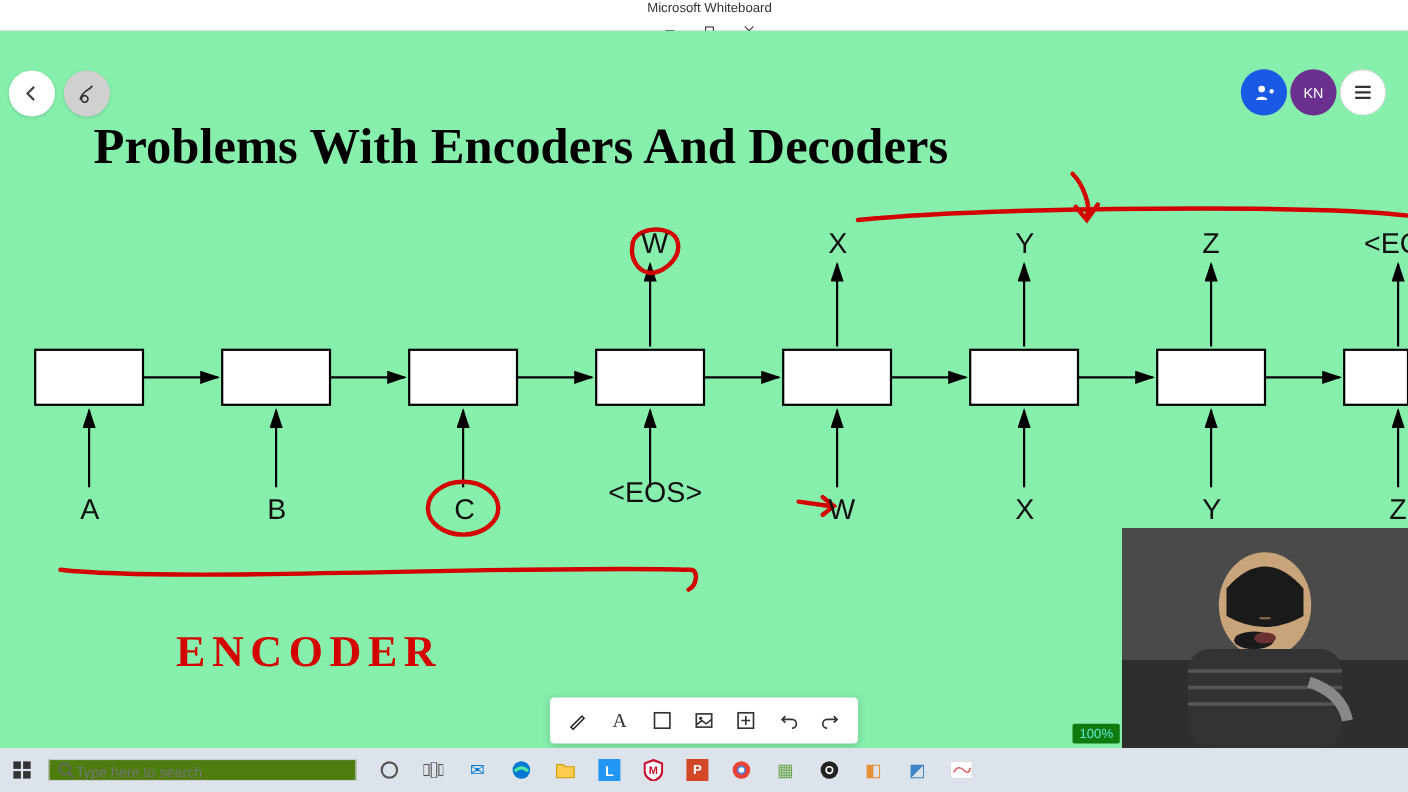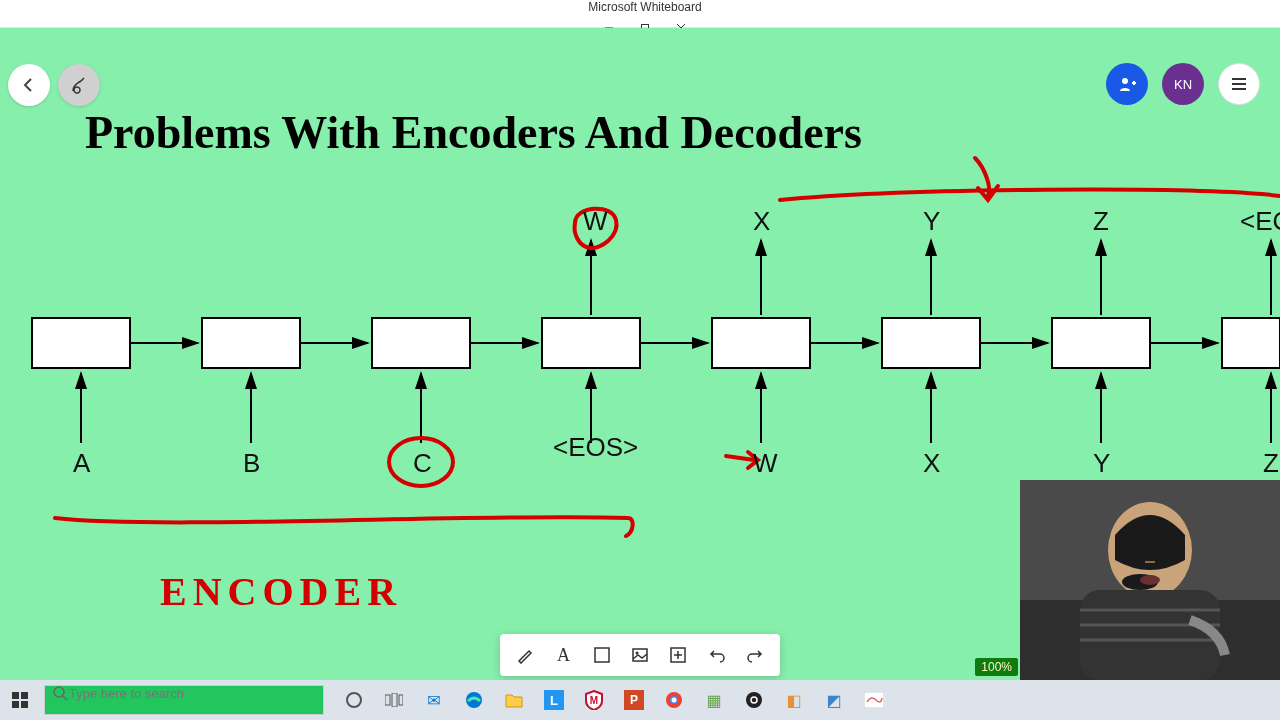--- a/index.html
+++ b/index.html
@@ -4,42 +4,42 @@
   <style>
     * { margin: 0; padding: 0; box-sizing: border-box; font-family: "Segoe UI", Arial, sans-serif; }
     body { width: 1280px; height: 720px; overflow: hidden; background: #fff; position: relative; }
     .titlebar { height: 28px; background: #fff; display: flex; align-items: center; justify-content: space-between; padding: 0 0 0 10px; border-bottom: 1px solid #e5e5e5; flex-direction: column; }
     .titlebar .title { font-size: 12px; color: #333; }
     .win-controls { display: flex; }
     .win-btn { width: 36px; height: 28px; display: flex; align-items: center; justify-content: center; color: #333; font-size: 12px; cursor: pointer; }
     .app-top { position: absolute; left: 0; right: 0; top: 55px; height: 60px; display: flex; align-items: center; }
     .circ-btn { width: 42px; height: 42px; border-radius: 50%; background: #fff; display: flex; align-items: center; justify-content: center; margin-left: 8px; box-shadow: 0 1px 3px rgba(0,0,0,0.15); cursor: pointer; }
     .circ-btn.active { background: #d0d0d0; }
-    .top-right { position: absolute; right: 20px; top: 63px; display: flex; gap: 14px; align-items: center; }
+    .top-right { position: absolute; right: 20px; top: 63px; display: flex; gap: 3px; align-items: center; }
     .avatar-blue { width: 42px; height: 42px; border-radius: 50%; background: #1959e6; display: flex; align-items: center; justify-content: center; color: #fff; cursor: pointer; }
     .avatar-purple { width: 42px; height: 42px; border-radius: 50%; background: #6b2f8f; display: flex; align-items: center; justify-content: center; color: #fff; font-size: 13px; font-weight: 500; cursor: pointer; }
     .menu-btn { width: 42px; height: 42px; border-radius: 50%; border: 1px solid #ddd; background: #fff; display: flex; align-items: center; justify-content: center; cursor: pointer; }
     .canvas { position: absolute; left: 0; top: 28px; right: 0; bottom: 40px; background: #86efac; }
     .canvas svg { position: absolute; left: 0; top: 0; }
     .heading { position: absolute; left: 85px; top: 78px; font-family: "Segoe Script", "Ink Free", cursive; font-size: 46px; font-weight: 600; color: #000; }
     .annot { position: absolute; font-family: "Segoe Script", "Ink Free", cursive; font-weight: 500; }
     .annot.context { left: 368px; top: 178px; font-size: 28px; color: #d40000; line-height: 1.35; }
     .annot.encoder { left: 160px; top: 540px; font-size: 40px; letter-spacing: 6px; font-weight: 700; color: #d40000; }
     .lbl { position: absolute; font-family: "Segoe UI", Arial, sans-serif; font-size: 26px; color: #111; }
     .toolbar { position: absolute; left: 50%; transform: translateX(-50%); bottom: 44px; width: 280px; height: 42px; background: #fff; border-radius: 4px; box-shadow: 0 2px 8px rgba(0,0,0,0.18); display: flex; align-items: center; justify-content: space-around; padding: 0 6px; }
     .tb-btn { width: 32px; height: 32px; display: flex; align-items: center; justify-content: center; cursor: pointer; color: #333; border-radius: 4px; }
     .taskbar { position: absolute; bottom: 0; left: 0; right: 0; height: 40px; background: #dde3ea; display: flex; align-items: center; }
     .start-btn { width: 40px; height: 40px; display: flex; align-items: center; justify-content: center; cursor: pointer; }
-    .search-box { height: 30px; width: 280px; background: #22c55e; border: 1px solid #ccc; display: flex; align-items: flex-start; padding: 0 8px; margin-left: 4px; }
+    .search-box { height: 20px; width: 280px; background: #4d7c0f; border: 1px solid #ccc; display: flex; align-items: flex-end; padding: 0 8px; margin-left: 4px; }
     .search-box input { border: none; outline: none; font-size: 13px; flex: 1; background: transparent; }
     .task-icons { display: flex; height: 40px; margin-left: 10px; }
     .ti { width: 40px; height: 40px; display: flex; align-items: center; justify-content: center; cursor: pointer; font-size: 16px; }
     .task-right { margin-left: auto; display: flex; align-items: center; height: 40px; padding-right: 6px; }
     .webcam { position: absolute; right: 0; bottom: 40px; width: 260px; height: 200px; background: #333; overflow: hidden; }
-    .zoom-badge { position: absolute; right: 262px; bottom: 44px; background: #0f7b0f; color: #fef9c3; font-size: 12px; padding: 2px 6px; border-radius: 2px; }
+    .zoom-badge { position: absolute; right: 262px; bottom: 44px; background: #0f7b0f; color: #5eead4; font-size: 12px; padding: 2px 6px; border-radius: 2px; }
   </style>
 </head>
 <body>
 
 <div class="titlebar">
   <span class="title">Microsoft Whiteboard</span>
   <div class="win-controls">
     <div class="win-btn">
         <svg width="10" height="10">
           <line x1="1" y1="5" x2="9" y2="5" stroke="#333" stroke-width="1"></line>

